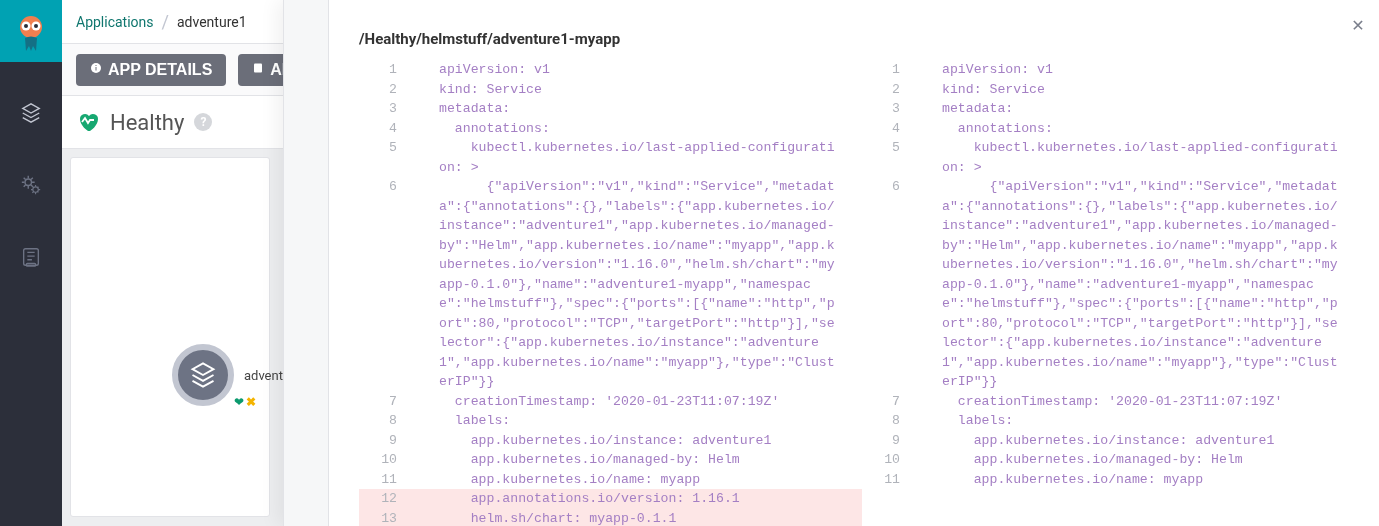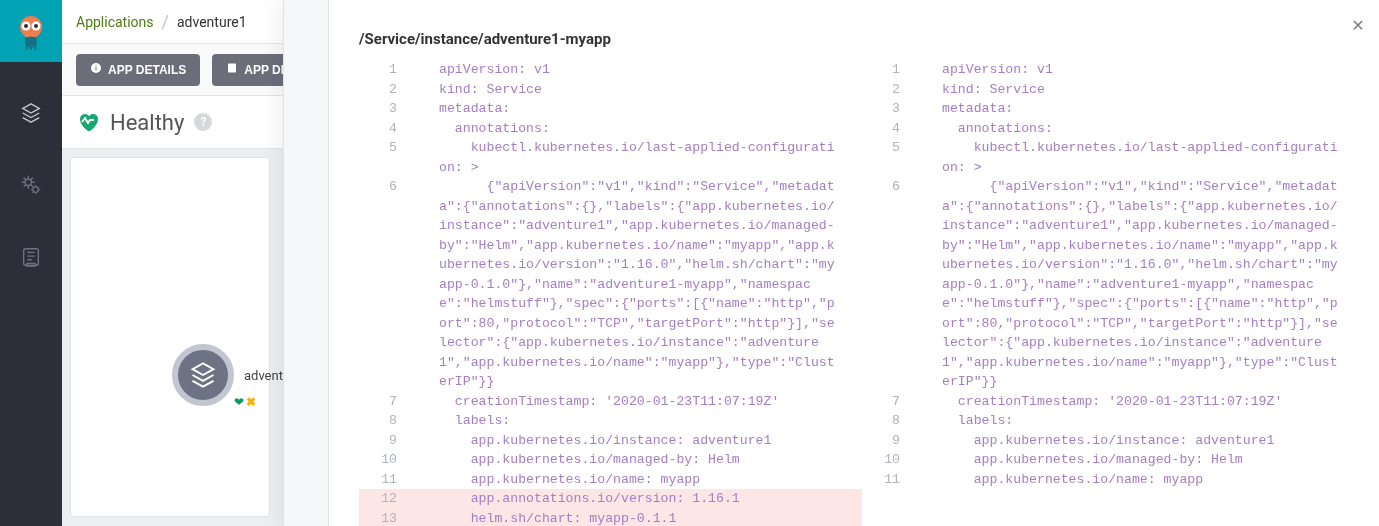--- a/index.html
+++ b/index.html
@@ -6,26 +6,26 @@
   body { font-family: -apple-system, BlinkMacSystemFont, "Segoe UI", Roboto, Helvetica, Arial, sans-serif; background: #fff; color: #333; width: 1379px; height: 526px; overflow: hidden; position: relative; }
 
   .sidebar { position: absolute; left: 0; top: 0; width: 62px; height: 526px; background: #2c2f3a; display: flex; flex-direction: column; align-items: center; }
   .sidebar .logo-wrap { width: 62px; height: 62px; background: #00a2b3; display: flex; align-items: center; justify-content: center; }
   .sidebar .nav-stack { display: flex; flex-direction: column; align-items: center; margin-top: 38px; gap: 46px; }
   .sidebar .nav-item { width: 26px; height: 26px; color: #6d7384; display: flex; align-items: center; justify-content: center; cursor: pointer; border-radius: 4px; }
   .sidebar .nav-item.active { color: #c2c6d1; }
 
   .main { position: absolute; left: 62px; top: 0; width: 1317px; height: 526px; background: #fff; }
   .breadcrumb { height: 44px; border-bottom: 1px solid #e2e3e7; display: flex; align-items: center; padding: 0 14px; font-size: 14px; color: #333; }
-  .breadcrumb .crumb { color: #4d7c0f; cursor: pointer; }
+  .breadcrumb .crumb { color: #0f766e; cursor: pointer; }
   .breadcrumb .sep { margin: 0 8px; color: #c2c6d1; font-size: 18px; }
   .breadcrumb .leaf { color: #333; }
 
   .toolbar { height: 52px; border-bottom: 1px solid #e2e3e7; display: flex; align-items: center; padding: 0 14px; gap: 12px; background: #fafafb; }
-  .btn { height: 32px; padding: 0 14px; border-radius: 4px; background: #6b6e79; color: #fff; font-size: 12px; font-weight: 600; display: flex; align-items: center; gap: 6px; cursor: pointer; border: none; }
+  .btn { height: 32px; padding: 0 14px; border-radius: 4px; background: #6b6e79; color: #fff; font-size: 16px; font-weight: 600; display: flex; align-items: center; gap: 6px; cursor: pointer; border: none; }
   .btn .bicon { font-size: 12px; }
 
   .status-row { height: 52px; display: flex; align-items: center; padding: 0 14px; gap: 10px; font-size: 22px; color: #555; }
   .heart { width: 24px; height: 24px; }
   .qmark { width: 18px; height: 18px; border-radius: 50%; background: #d5d7db; color: #fff; display: inline-flex; align-items: center; justify-content: center; font-size: 12px; font-weight: 700; }
 
   .canvas { position: absolute; left: 0; top: 148px; width: 100%; height: 378px; border-top: 1px solid #e2e3e7; background: #edeef0; }
   .canvas-tile { margin: 8px; width: 200px; height: 360px; background: #fff; border: 1px solid #e2e3e7; border-radius: 3px; }
 
   .app-node { position: absolute; left: 110px; top: 344px; display: flex; align-items: center; }
@@ -144,21 +144,21 @@
   </div>
   <div class="app-icons-under">
     <span class="h">❤</span>
     <span class="x">✖</span>
   </div>
 </div>
 
 <div class="overlay">
   <div class="overlay-margin"></div>
   <div class="overlay-close">✕</div>
-  <div class="overlay-header">/Service/instance/adventure1-myapp</div>
+  <div class="overlay-header">/Healthy/helmstuff/adventure1-myapp</div>
   <div class="diff">
     <div class="pane" id="pane-left">
         <div class="row">
           <div class="ln">1</div>
           <div class="code">apiVersion: v1</div>
         </div>
         <div class="row">
           <div class="ln">2</div>
           <div class="code">kind: Service</div>
         </div>

